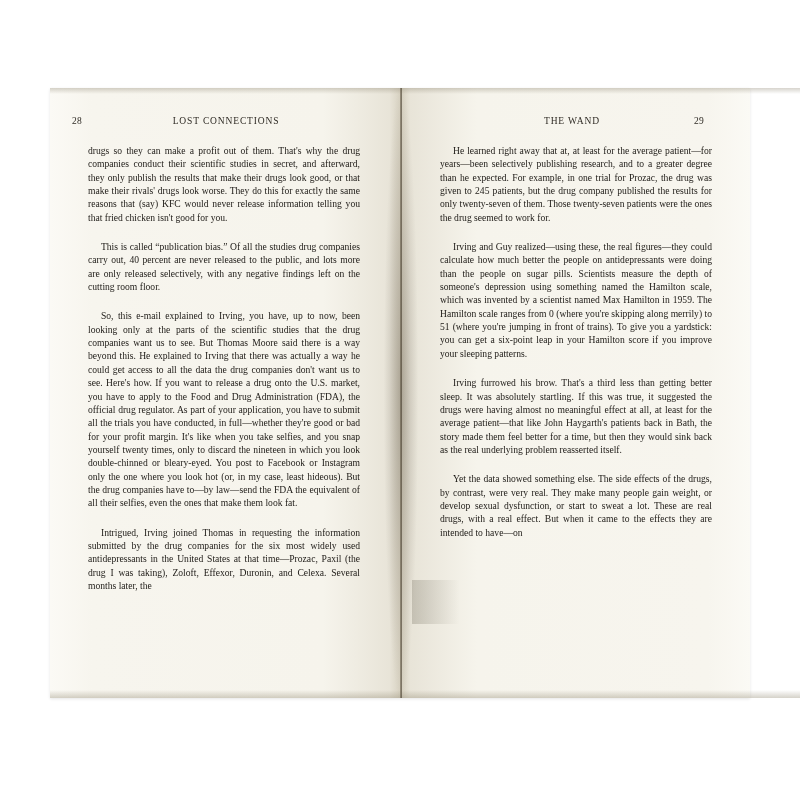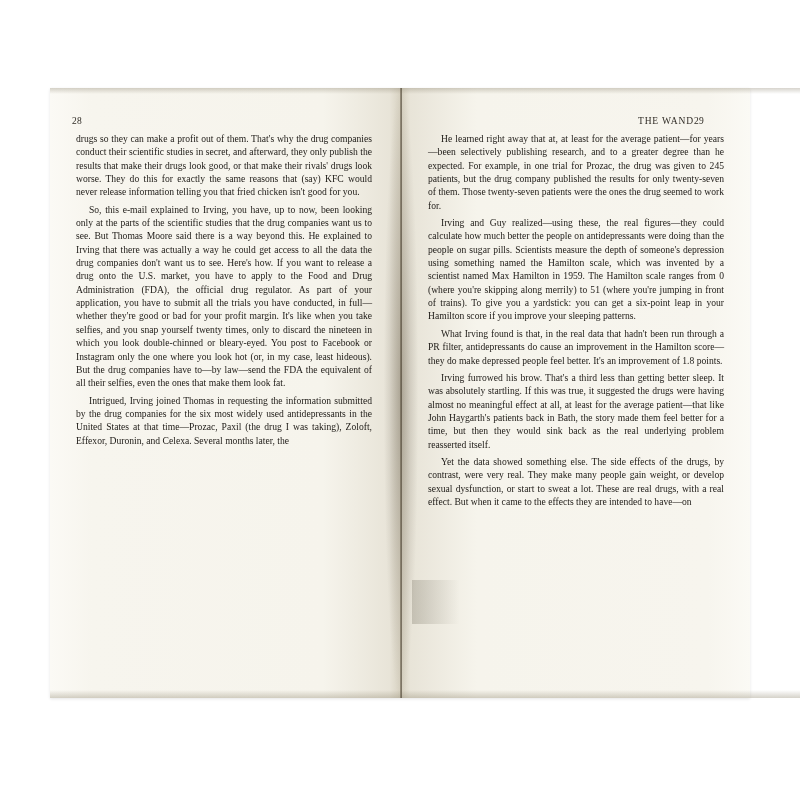--- a/index.html
+++ b/index.html
@@ -70,32 +70,32 @@
     color: #2e2a24;
     height: 12px;
   }
   .head .folio {
     font-size: 9.5px;
     letter-spacing: 0.03em;
     font-variant: normal;
   }
   .head.left-head .folio { width: 34px; text-align: left; }
   .head.left-head .running { flex: 1; text-align: center; padding-right: 30px; }
-  .head.right-head .running { flex: 1; text-align: right; padding-left: 26px; }
+  .head.right-head .running { flex: 1; text-align: center; padding-left: 26px; }
   .head.right-head .folio { width: 34px; text-align: left; }
   .body {
     font-size: 9.6px;
     line-height: 13.35px;
     color: #1d1a16;
     text-align: justify;
     hyphens: auto;
     -webkit-hyphens: auto;
   }
   .body p {
-    margin: 4px;
+    margin: 16px;
     text-indent: 1.35em;
   }
   .body p.noindent {
     text-indent: 0;
   }
   .smudge {
     position: absolute;
     left: 12px;
     top: 492px;
     width: 56px;
@@ -119,39 +119,40 @@
 </style>
 </head>
 <body>
 
 <div id="book">
   <div class="spread">
 
     <div class="page left">
       <div class="head left-head">
         <span class="folio">28</span>
+        <span class="running">LOST CONNECTIONS</span>
       </div>
       <div class="body">
         <p class="noindent">drugs so they can make a profit out of them. That's why the drug companies conduct their scientific studies in secret, and afterward, they only publish the results that make their drugs look good, or that make their rivals' drugs look worse. They do this for exactly the same reasons that (say) KFC would never release information telling you that fried chicken isn't good for you.</p>
+        <p>This is called “publication bias.” Of all the studies drug companies carry out, 40 percent are never released to the public, and lots more are only released selectively, with any negative findings left on the cutting room floor.</p>
         <p>So, this e-mail explained to Irving, you have, up to now, been looking only at the parts of the scientific studies that the drug companies want us to see. But Thomas Moore said there is a way beyond this. He explained to Irving that there was actually a way he could get access to all the data the drug companies don't want us to see. Here's how. If you want to release a drug onto the U.S. market, you have to apply to the Food and Drug Administration (FDA), the official drug regulator. As part of your application, you have to submit all the trials you have conducted, in full—whether they're good or bad for your profit margin. It's like when you take selfies, and you snap yourself twenty times, only to discard the nineteen in which you look double-chinned or bleary-eyed. You post to Facebook or Instagram only the one where you look hot (or, in my case, least hideous). But the drug companies have to—by law—send the FDA the equivalent of all their selfies, even the ones that make them look fat.</p>
         <p>Intrigued, Irving joined Thomas in requesting the information submitted by the drug companies for the six most widely used antidepressants in the United States at that time—Prozac, Paxil (the drug I was taking), Zoloft, Effexor, Duronin, and Celexa. Several months later, the</p>
       </div>
       <div class="edge-top"></div>
       <div class="edge-bottom"></div>
     </div>
 
     <div class="page right">
       <div class="head right-head">
         <span class="running">THE WAND</span>
         <span class="folio">29</span>
       </div>
       <div class="body">
         <p>He learned right away that at, at least for the average patient—for years—been selectively publishing research, and to a greater degree than he expected. For example, in one trial for Prozac, the drug was given to 245 patients, but the drug company published the results for only twenty-seven of them. Those twenty-seven patients were the ones the drug seemed to work for.</p>
         <p>Irving and Guy realized—using these, the real figures—they could calculate how much better the people on antidepressants were doing than the people on sugar pills. Scientists measure the depth of someone's depression using something named the Hamilton scale, which was invented by a scientist named Max Hamilton in 1959. The Hamilton scale ranges from 0 (where you're skipping along merrily) to 51 (where you're jumping in front of trains). To give you a yardstick: you can get a six-point leap in your Hamilton score if you improve your sleeping patterns.</p>
-        <p>What Irving found is that, in the real data that hadn't been run through a PR filter, antidepressants do cause an improvement in the Hamilton score—they do make depressed people feel better. It's an improvement of 1.8 points.</p>
         <p>Irving furrowed his brow. That's a third less than getting better sleep. It was absolutely startling. If this was true, it suggested the drugs were having almost no meaningful effect at all, at least for the average patient—that like John Haygarth's patients back in Bath, the story made them feel better for a time, but then they would sink back as the real underlying problem reasserted itself.</p>
         <p>Yet the data showed something else. The side effects of the drugs, by contrast, were very real. They make many people gain weight, or develop sexual dysfunction, or start to sweat a lot. These are real drugs, with a real effect. But when it came to the effects they are intended to have—on</p>
       </div>
       <div class="smudge"></div>
       <div class="edge-top"></div>
       <div class="edge-bottom"></div>
     </div>
 
     <div class="gutter-shadow"></div>
     <div class="gutter"></div>

